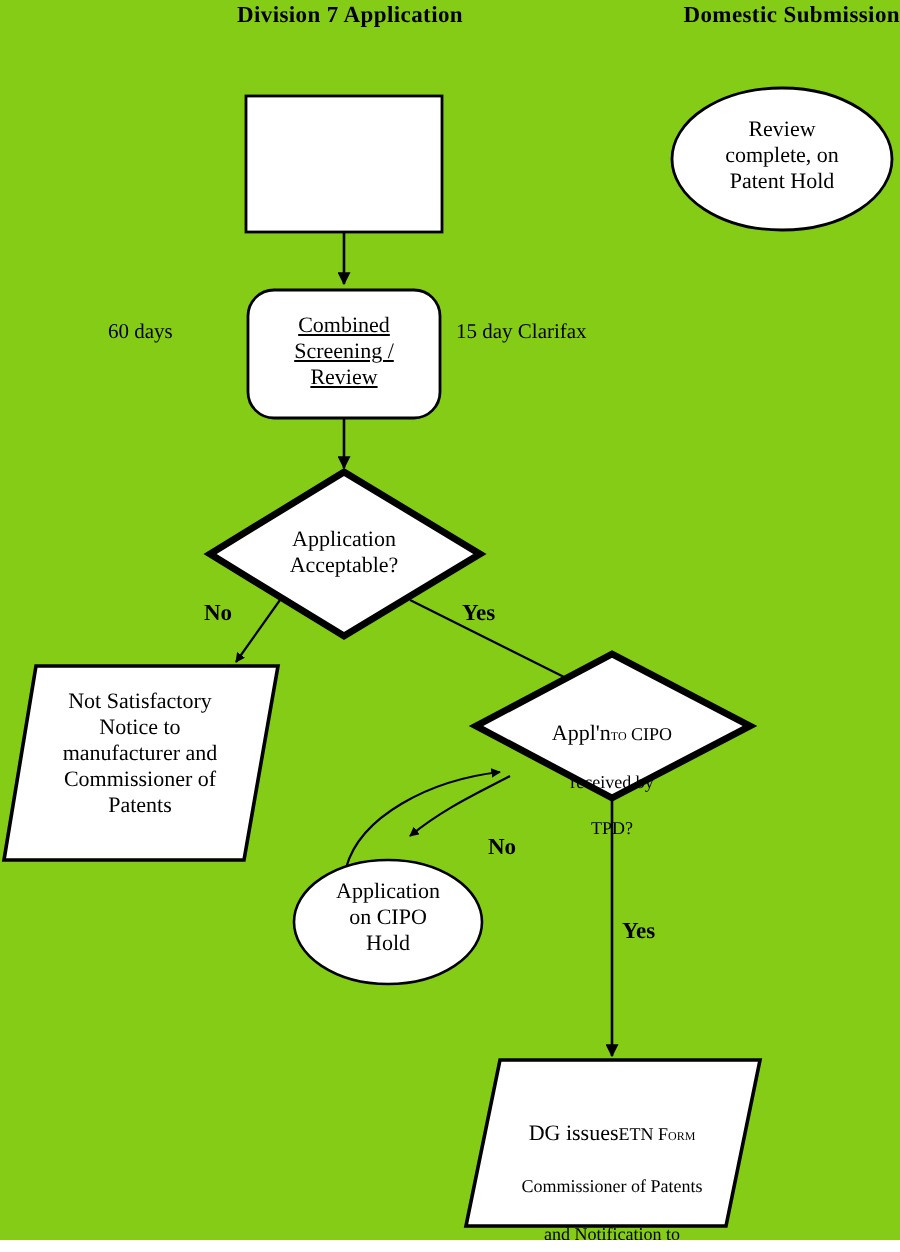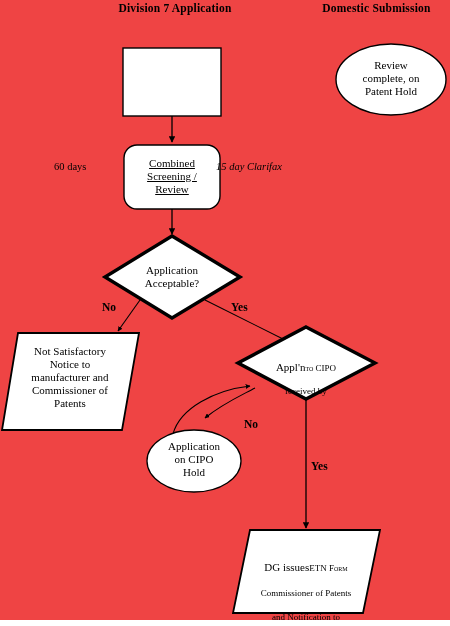--- a/index.html
+++ b/index.html
@@ -8,21 +8,21 @@
     background: #ffffff;
   }
   body {
     font-family: "Liberation Serif", "DejaVu Serif", serif;
     color: #000000;
   }
   #canvas {
     position: relative;
     width: 450px;
     height: 620px;
-    background: #ef4444;
+    background: #84cc16;
     overflow: hidden;
   }
   #flow-svg {
     position: absolute;
     left: 0;
     top: 0;
     width: 450px;
     height: 626px;
   }
   .hdr {
@@ -97,21 +97,21 @@
 
     <ellipse cx="194" cy="461" rx="47" ry="31" fill="#ffffff" stroke="#000000" stroke-width="1.3"></ellipse>
 
     <line x1="306" y1="399" x2="306" y2="528" stroke="#000000" stroke-width="1.3" marker-end="url(#arrow)"></line>
 
     <polygon points="250,530 380,530 363,613 233,613" fill="#ffffff" stroke="#000000" stroke-width="1.8"></polygon>
   </svg>
 
   <div class="hdr" style="left:110px; top:2px; width:130px;">Division 7 Application</div>
 
-  <div class="hdr" style="left:303px; top:2px; width:147px;">Domestic Submission</div>
+  <div class="hdr" style="left:303px; top:2px; width:147px;text-align:right;">Domestic Submission</div>
 
 
   <div class="node-label" style="left:336px; top:59px; width:110px;">Review
 complete, on
 Patent Hold</div>
 
   <div class="node-label" style="left:124px; top:157px; width:96px;text-decoration:underline;">Combined
 Screening /
 Review</div>
 
@@ -120,36 +120,37 @@
 
   <div class="node-label" style="left:10px; top:345px; width:120px;">Not Satisfactory
 Notice to
 manufacturer and
 Commissioner of
 Patents</div>
 
   <div class="node-label" style="left:246px; top:348px; width:120px; line-height:1.15;">
     <span class="mixed-line"><span>Appl'n</span><span class="sm" style="font-variant:small-caps;">to CIPO</span></span>
     <span class="mixed-line sm">received by</span>
+    <span class="mixed-line sm">TPD?</span>
   </div>
 
   <div class="node-label" style="left:152px; top:440px; width:84px;">Application
 on CIPO
 Hold</div>
 
   <div class="node-label" style="left:238px; top:548px; width:136px; line-height:1.2;">
     <span class="mixed-line"><span>DG issues</span><span class="sm" style="font-variant:small-caps;margin-top:10px;">ETN Form</span></span>
     <span class="mixed-line sm">Commissioner of Patents</span>
     <span class="mixed-line sm">and Notification to</span>
     
   </div>
 
   <div class="edge-label" style="left:54px; top:161px;">60 days</div>
 
-  <div class="edge-label" style="left:216px; top:161px;font-style:italic;">15 day Clarifax</div>
+  <div class="edge-label" style="left:228px; top:161px;">15 day Clarifax</div>
 
   <div class="edge-label bold" style="left:102px; top:301px;">No</div>
 
   <div class="edge-label bold" style="left:231px; top:301px;">Yes</div>
 
   <div class="edge-label bold" style="left:244px; top:418px;">No</div>
 
   <div class="edge-label bold" style="left:311px; top:460px;">Yes</div>
 
 </div>

